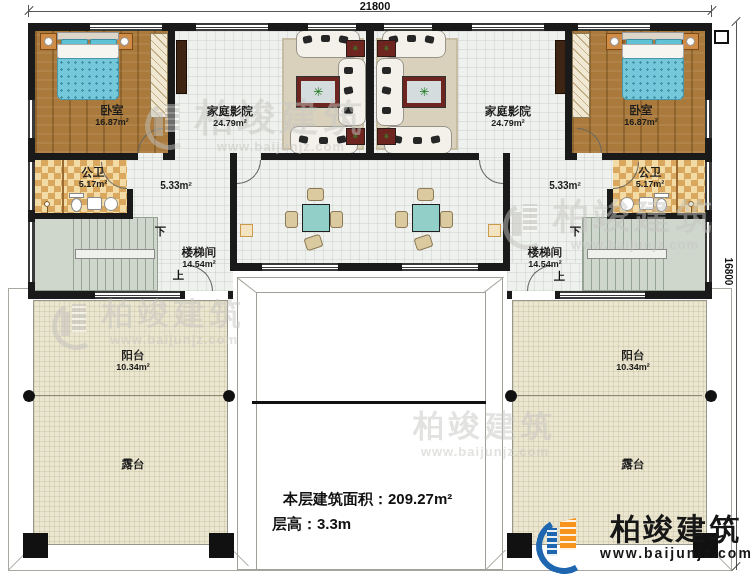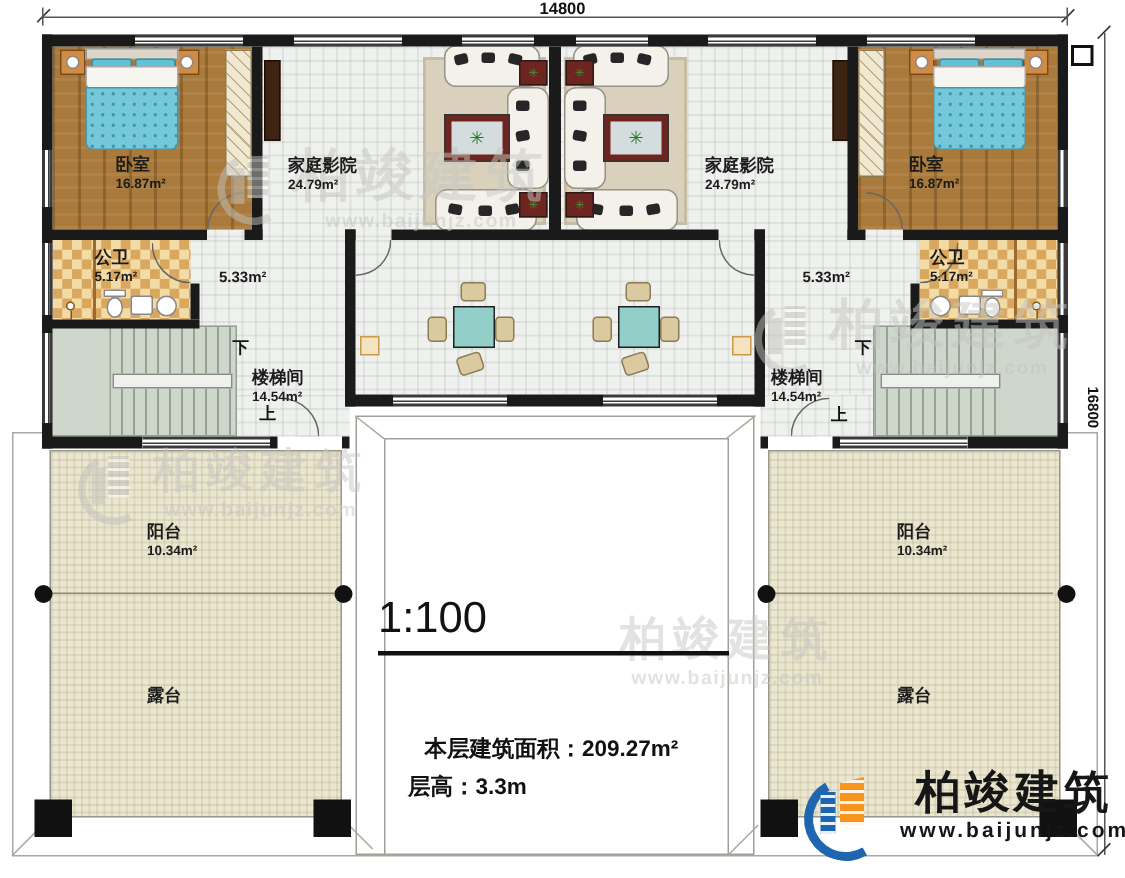--- a/index.html
+++ b/index.html
@@ -44,21 +44,21 @@
   .chair{position:absolute;background:#dbc9a0;border:1px solid #8a7a55;border-radius:3px;}
   .ttable{position:absolute;background:#93cfc9;border:1px solid #1f1f1f;}
   .achair{position:absolute;background:#3b3b3b;border:1px solid #111;border-radius:3px;}
   .stairs{position:absolute;background:#cfd6cc;border:1px solid #93a092;box-sizing:border-box;z-index:2;}
   .steps{position:absolute;background:repeating-linear-gradient(90deg,#95a494 0 1px,transparent 1px 8px);z-index:2;}
   .rail{position:absolute;background:#eef1ec;border:1px solid #8a8a8a;z-index:2;}
   .ward{position:absolute;background:#f0e8d2;border:1px solid #8a7a55;box-sizing:border-box;z-index:2;
     background-image:repeating-linear-gradient(45deg,rgba(150,120,60,.5) 0 1px,transparent 1px 6px);}
   .fixt{position:absolute;background:#fff;border:1px solid #888;box-sizing:border-box;}
   
-  .lbl{position:absolute;z-index:5;text-align:left;color:#1c1c1c;font-weight:bold;line-height:1.25;}
+  .lbl{position:absolute;z-index:5;text-align:center;color:#1c1c1c;font-weight:bold;line-height:1.25;}
   .rname{font-size:11.5px;}
   .rarea{font-size:9px;}
   .updown{position:absolute;z-index:5;font-size:11px;font-weight:bold;color:#111;}
   
   .dim{position:absolute;background:#555;z-index:6;}
   .tick{position:absolute;width:12px;height:1px;background:#333;z-index:6;}
   .dimtxt{position:absolute;z-index:6;font-size:11px;font-weight:bold;color:#111;text-align:center;}
   
   .titlebox{position:absolute;left:252px;top:396px;width:234px;z-index:7;display:flex;align-items:baseline;gap:8px;
     border-bottom:3px solid #111;padding-bottom:5px;}
@@ -363,21 +363,21 @@
   </div>
   <div class="lbl" style="left:598px;top:457px;width:70px">
     <div class="rname">露台</div>
   </div>
 
   <div class="dim" style="left:28px;top:11px;width:684px;height:1px"></div>
   <div class="tick" style="left:23px;top:10px;transform:rotate(-45deg)"></div>
   <div class="tick" style="left:706px;top:10px;transform:rotate(-45deg)"></div>
   <div class="abs" style="left:28px;top:5px;width:1px;height:12px;background:#555;z-index:6"></div>
   <div class="abs" style="left:711px;top:5px;width:1px;height:12px;background:#555;z-index:6"></div>
-  <div class="dimtxt" style="left:340px;top:0;width:70px">14800</div>
+  <div class="dimtxt" style="left:340px;top:0;width:70px">21800</div>
   <div class="dim" style="left:736px;top:22px;width:1px;height:548px"></div>
   <div class="tick" style="left:730px;top:21px;transform:rotate(-45deg)"></div>
   <div class="tick" style="left:730px;top:566px;transform:rotate(-45deg)"></div>
   <div class="dimtxt" style="left:698px;top:266px;width:60px;transform:rotate(90deg);font-size:10px">16800</div>
 
   <div class="wm" style="left:145px;top:98px">
     <div class="wmi">
         <div class="a"></div>
         <div class="b1"></div>
         <div class="b2"></div>
@@ -410,21 +410,20 @@
     </div>
   </div>
   <div class="wm" style="left:413px;top:410px;width:200px;overflow:hidden">
     <div class="wmtcol">
       <div class="wmt" style="font-size:31px">柏竣建筑</div>
       <div class="wmu">www.baijunjz.com</div>
     </div>
   </div>
 
   <div class="titlebox">
-    <div class="t-scale">1:100</div>
   </div>
   <div class="t-line" style="left:283px;top:452px">
     <span>本层建筑面积：</span><span>209.27m²</span>
   </div>
   <div class="t-line" style="left:272px;top:477px">
     <span>层高：</span><span>3.3m</span>
   </div>
 
   <div class="logo">
     <div class="lgi">

